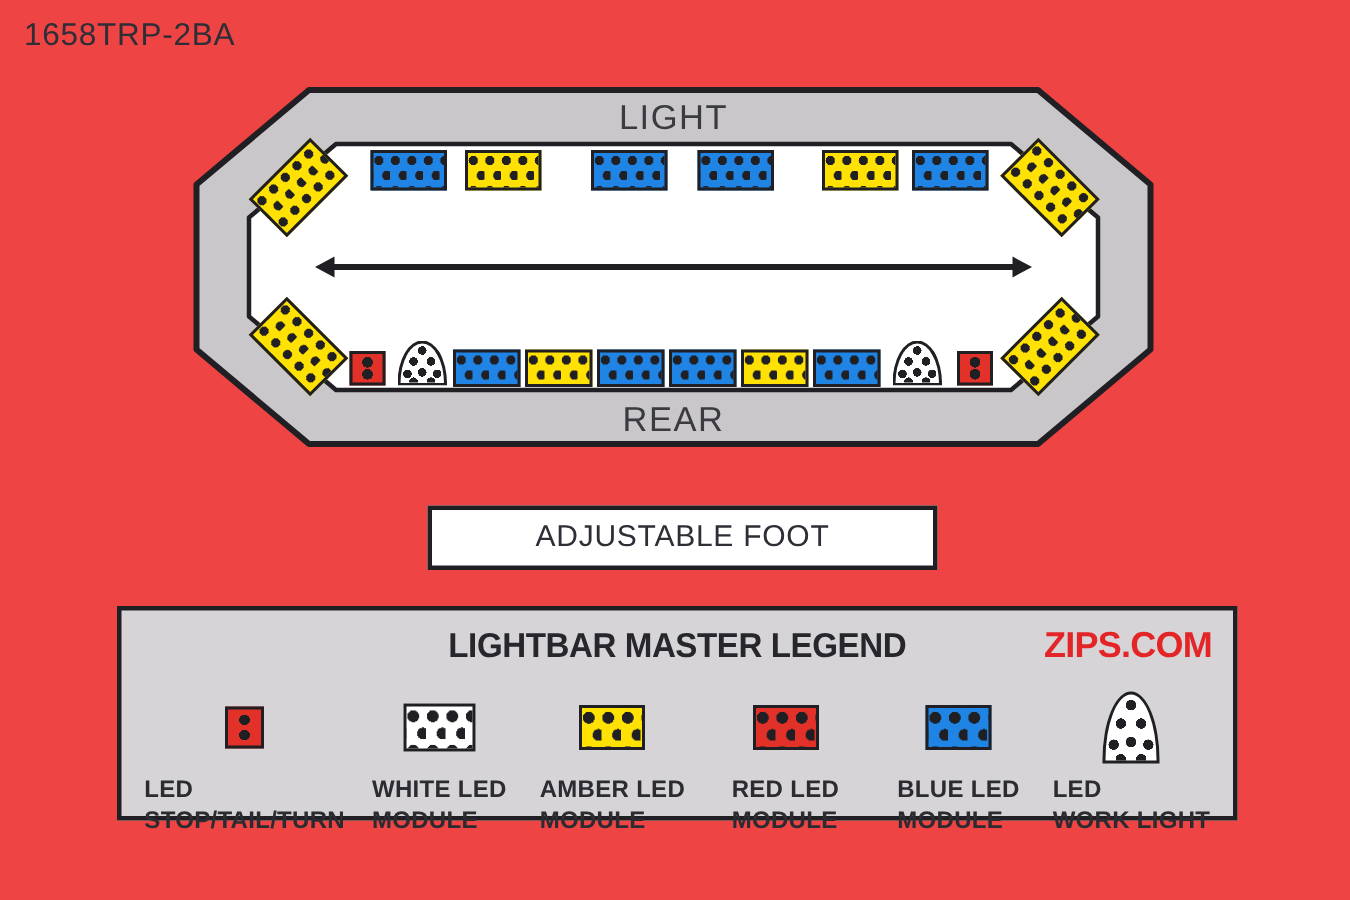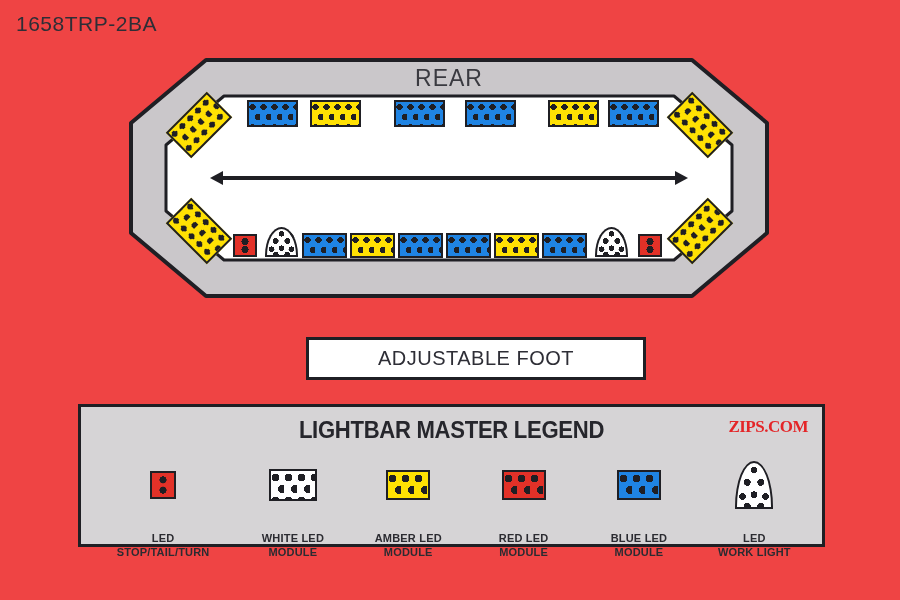--- a/index.html
+++ b/index.html
@@ -71,53 +71,54 @@
     width:0;height:0;border-style:solid;border-width:7.5px 13px 7.5px 0;
     border-color:transparent var(--ink) transparent transparent;}
   .advisor-arrow::after{content:"";position:absolute;right:-12px;top:-5.5px;
     width:0;height:0;border-style:solid;border-width:7.5px 0 7.5px 13px;
     border-color:transparent transparent transparent var(--ink);}
 
   
   .foot-box{position:absolute;left:285px;top:337px;width:340px;height:43px;
     background:#fff;border:3px solid var(--ink);display:flex;
     align-items:center;justify-content:center;font-size:20px;
-    letter-spacing:0.5px;color:#2e2e36;margin-left:21px;}
+    letter-spacing:0.5px;color:#2e2e36;}
 
   
   .legend{position:absolute;left:78px;top:404px;width:747px;height:143px;
     background:var(--legend-bg);border:3px solid var(--ink);}
   .legend-header{position:relative;height:40px;margin-top:10px;}
   .legend-title{position:absolute;left:0;right:0;text-align:center;
     font-size:23px;font-weight:bold;letter-spacing:-0.3px;color:#26262c;
     transform:scaleX(0.96);}
-  .legend-brand{position:absolute;right:14px;top:0;font-size:17px;
-    font-weight:bold;letter-spacing:-0.5px;color:var(--zips);font-family:Liberation Serif, serif;}
+  .legend-brand{position:absolute;right:14px;top:0;font-size:24px;
+    font-weight:bold;letter-spacing:-0.5px;color:var(--zips);}
   .legend-items{display:flex;align-items:flex-start;padding:0 10px;margin-top:2px;}
   .legend-item{flex:1 1 0;display:flex;flex-direction:column;align-items:center;}
   .legend-item.wide{flex:1.25 1 0;}
   .legend-icon-slot{height:52px;display:flex;align-items:center;justify-content:center;}
   .legend-icon{position:relative;}
-  .legend-label{margin-top:20px;text-align:center;font-size:11px;font-weight:bold;
+  .legend-label{margin-top:6px;font-size:16px;font-weight:bold;
     line-height:1.3;color:#2b2b31;white-space:nowrap;letter-spacing:0.2px;}
   .legend .advisor-arrow{position:relative;width:70px;}
 </style>
 </head>
 <body>
 
 <div class="stage">
 
   <div class="model-title">1658TRP-2BA</div>
 
   <div class="diagram">
     <svg width="642" height="242" viewBox="0 0 642 242">
       <path d="M 78 3 L 564 3 L 639 66 L 639 176 L 564 239 L 78 239 L 3 176 L 3 66 Z" fill="#cac7ca" stroke="#1f1f24" stroke-width="4" stroke-linejoin="round"></path>
       <path d="M 96 39 L 546 39 L 604 88 L 604 154 L 546 203 L 96 203 L 38 154 L 38 88 Z" fill="#ffffff" stroke="#1f1f24" stroke-width="3" stroke-linejoin="round"></path>
     </svg>
-    <div class="front-label">REAR</div>
+    <div class="front-label">LIGHT</div>
+    <div class="rear-label">REAR</div>
     <div class="advisor-arrow" style="left:94px;top:119px;width:454px;"></div>
     <div id="modules-layer">
         <div class="mod c-amber dots-sm" style="left: 42px; top: 50px; width: 58px; height: 36px; transform: rotate(-45deg);"></div>
         <div class="mod c-amber dots-sm" style="left: 543px; top: 50px; width: 58px; height: 36px; transform: rotate(45deg);"></div>
         <div class="mod c-amber dots-sm" style="left: 42px; top: 156px; width: 58px; height: 36px; transform: rotate(45deg);"></div>
         <div class="mod c-amber dots-sm" style="left: 543px; top: 156px; width: 58px; height: 36px; transform: rotate(-45deg);"></div>
         <div class="mod c-blue dots-sm" style="left: 119px; top: 43px; width: 51px; height: 27px;"></div>
         <div class="mod c-amber dots-sm" style="left: 182px; top: 43px; width: 51px; height: 27px;"></div>
         <div class="mod c-blue dots-sm" style="left: 266px; top: 43px; width: 51px; height: 27px;"></div>
         <div class="mod c-blue dots-sm" style="left: 337px; top: 43px; width: 51px; height: 27px;"></div>

